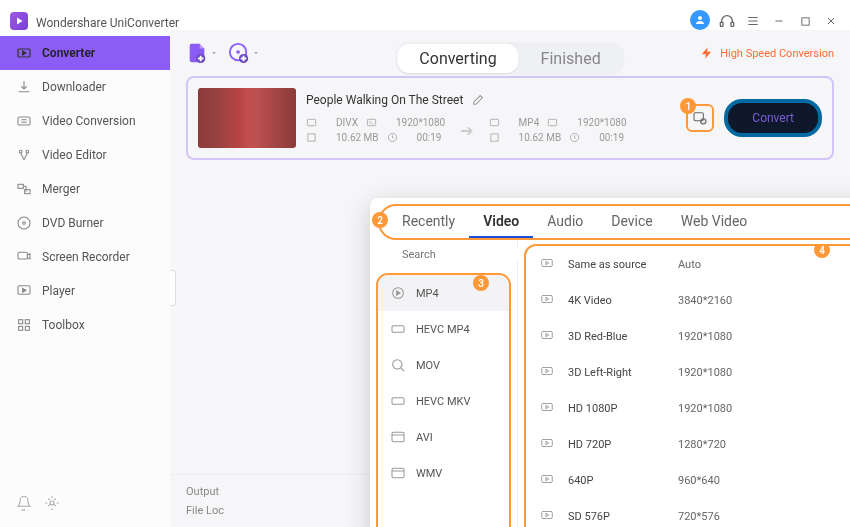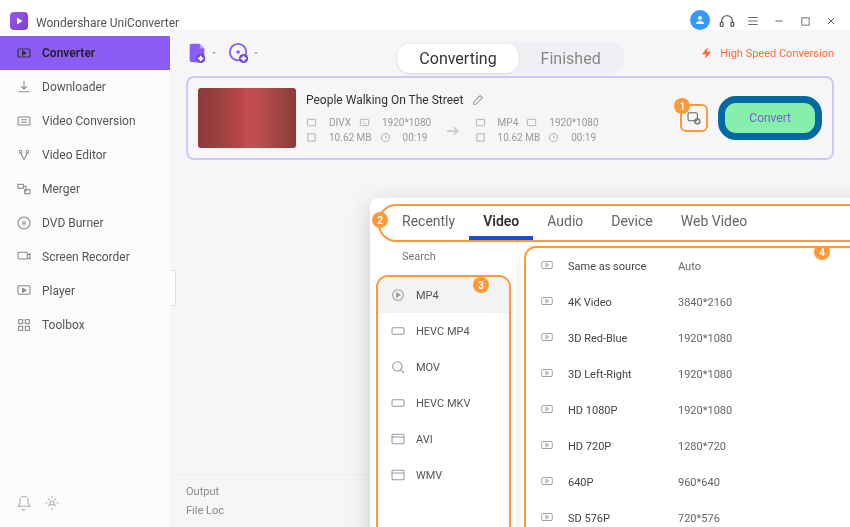--- a/index.html
+++ b/index.html
@@ -25,29 +25,29 @@
 .seg-item{padding:5px 22px;font-size:16px;color:#888;cursor:pointer;border-radius:12px}
 .seg-item.active{background:#fff;color:#333;box-shadow:0 1px 2px rgba(0,0,0,.08)}
 .hspeed{margin-left:auto;display:flex;align-items:flex-end;gap:6px;color:#ff6b35;font-size:11px;cursor:pointer}
 .card{margin:0 16px;border:2px solid #d4c5f9;border-radius:8px;padding:10px;display:flex;align-items:center;gap:10px}
 .thumb{width:98px;height:60px;background:linear-gradient(90deg,#8b3a3a 0%,#a04545 30%,#c85555 50%,#8b3a3a 100%);border-radius:3px;position:relative}
 .thumb::after{content:"";position:absolute;inset:0;background:linear-gradient(90deg,transparent 20%,rgba(180,60,60,.6) 40%,transparent 60%)}
 .vinfo{flex:1}
 .vtitle-row{display:flex;align-items:center;gap:8px;margin-bottom:10px}
 .vtitle{font-size:12px;color:#333}
 .vmeta-row{display:flex;gap:8px;font-size:10px;color:#999;align-items:center}
-.meta-item{display:flex;align-items:flex-start;gap:12px}
+.meta-item{display:flex;align-items:flex-start;gap:19px}
 .arrow{color:#ccc;font-size:16px;padding:0 15px}
 .settings-btn{width:28px;height:28px;border:2px solid #ff9838;border-radius:6px;display:flex;align-items:center;justify-content:center;position:relative}
 .circle-badge{width:16px;height:16px;border-radius:50%;background:#ff9838;color:#fff;font-size:10px;font-weight:600;display:flex;align-items:center;justify-content:center;position:absolute}
-.convert-btn{padding:8px 24px;border:7px solid #0369a1;background:#86efac;color:#7b5dd4;border-radius:18px;font-size:12px;cursor:pointer}
+.convert-btn{padding:8px 24px;border:4px solid #0369a1;background:#0f172a;color:#7b5dd4;border-radius:18px;font-size:12px;cursor:pointer}
 .popup{position:absolute;top:168px;left:200px;width:520px;background:#fff;border-radius:8px;box-shadow:0 6px 24px rgba(0,0,0,.18);z-index:10}
 .tabs{display:flex;border:2px solid #ff9838;border-radius:18px;margin:6px 8px 0;position:relative;padding:0 8px}
 .tab{padding:7px 14px;font-size:14px;color:#666;cursor:pointer}
-.tab.active{color:#333;font-weight:600;border-bottom:4px solid #1d4ed8}
+.tab.active{color:#333;font-weight:600;border-bottom:2px solid #1d4ed8}
 .popup-body{display:flex;height:320px}
 .fmt-col{width:148px;border-right:1px solid #eee}
 .search-row{display:flex;align-items:center;gap:6px;padding:8px 26px}
 .search-row input{border:none;outline:none;font-size:11px;flex:1;color:#999}
 .fmt-list{border:2px solid #ff9838;border-radius:12px;margin:4px 6px 6px;overflow-y:auto;height:268px;position:relative}
 .fmt-item{display:flex;align-items:center;gap:10px;padding:10px 12px;font-size:11px;color:#555;cursor:pointer}
 .fmt-item.selected{background:#f3f3f5}
 .fmt-icon{width:16px;height:16px;color:#999;display:flex;align-items:center;justify-content:center}
 .res-col{flex:1;border:2px solid #ff9838;border-radius:12px;margin:4px 8px 6px 6px;overflow-y:auto;position:relative}
 .res-item{display:flex;align-items:center;padding:10px 14px;font-size:11px;cursor:pointer}

